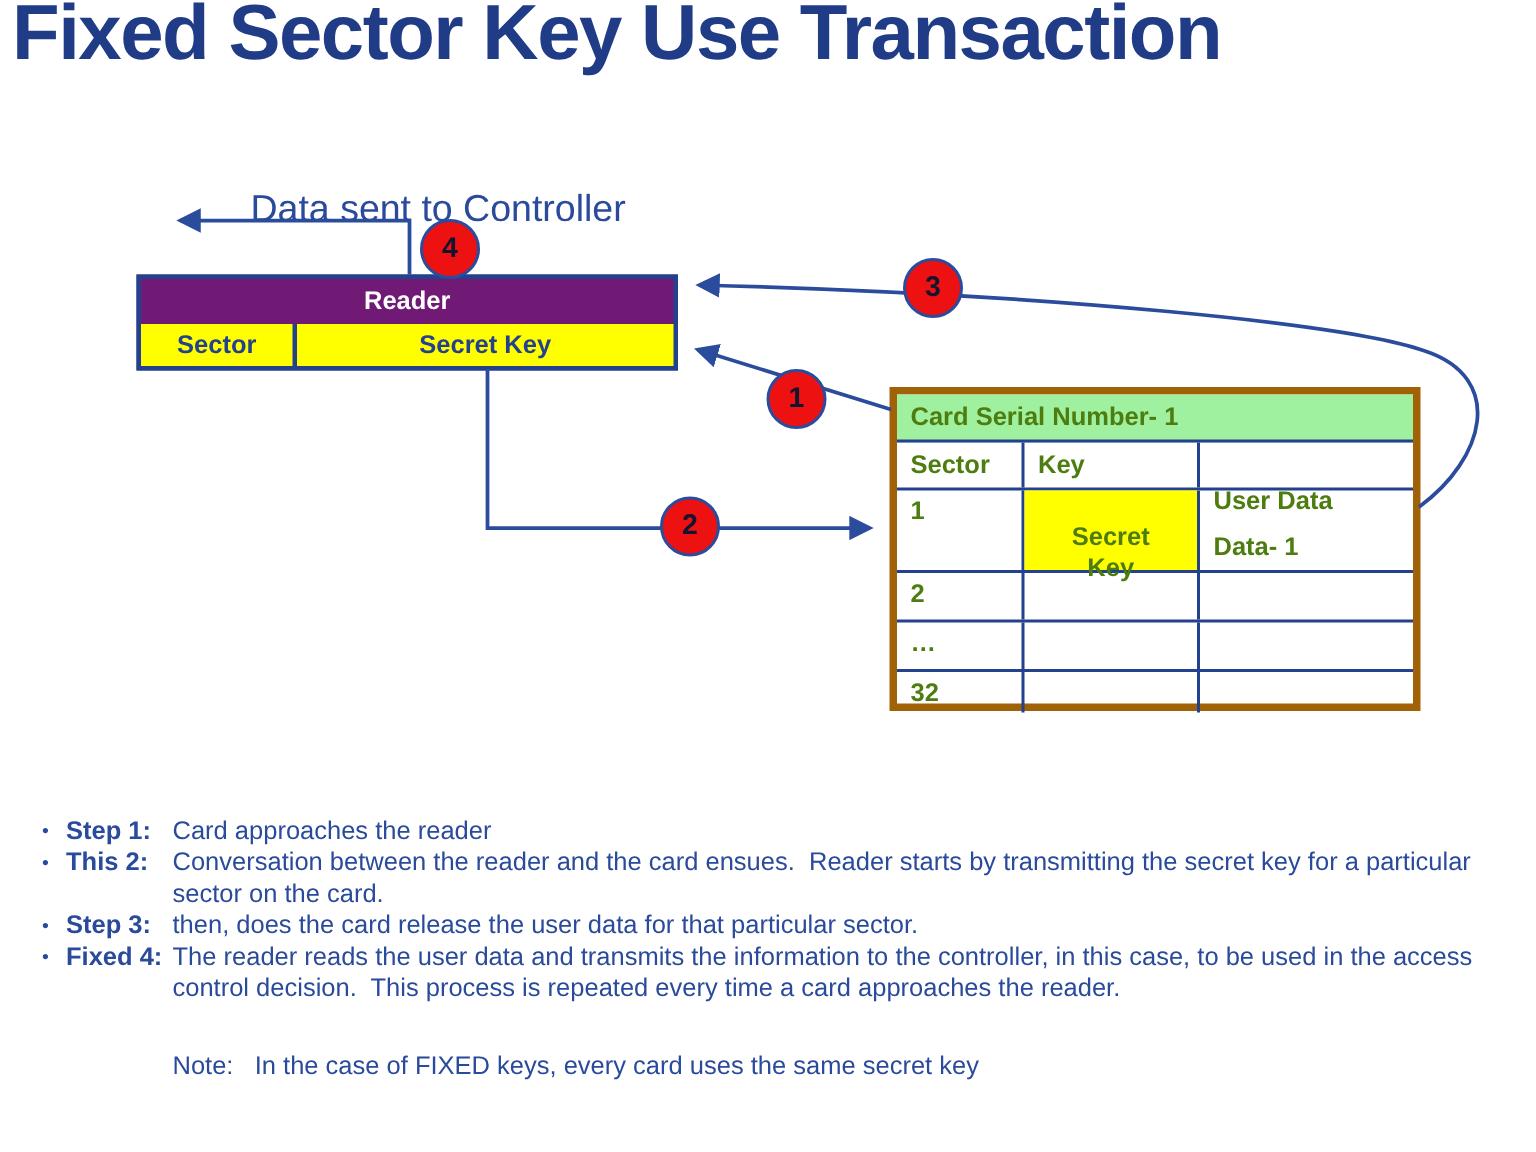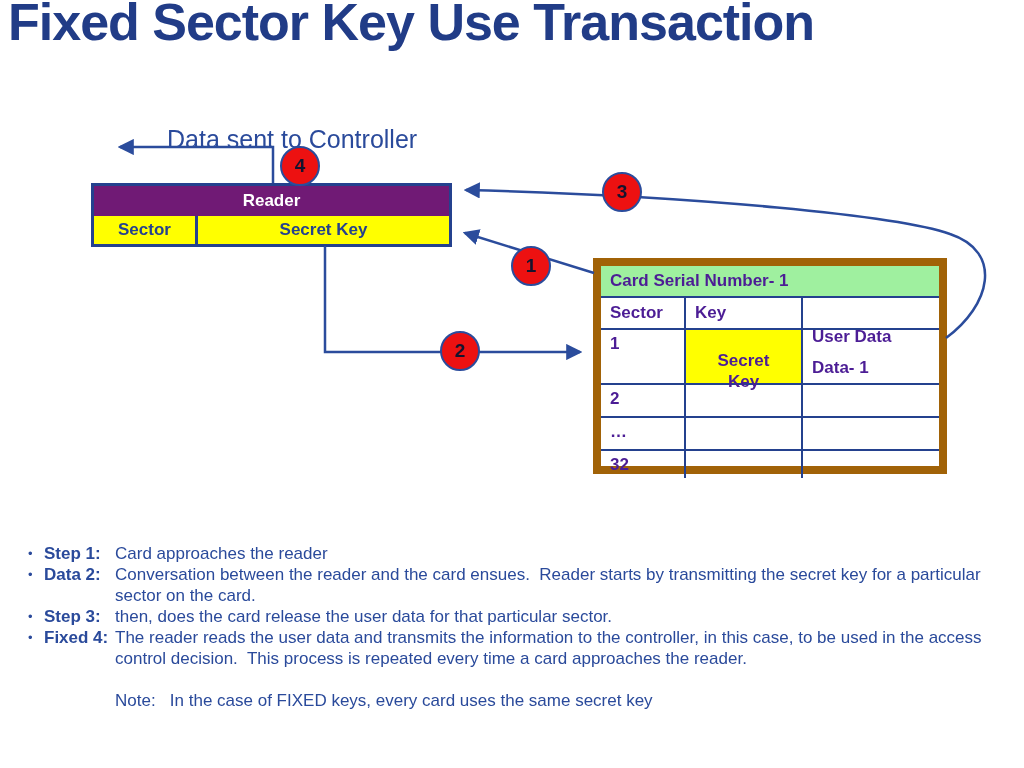--- a/index.html
+++ b/index.html
@@ -32,22 +32,22 @@
   .reader-row{display:flex;height:28px;}
   .reader-cell{
     background:#FFFF00;color:#24418E;font-size:17px;font-weight:bold;
     text-align:center;line-height:27px;box-sizing:border-box;
   }
   .reader-cell.sector{flex:0 0 104px;border-right:3px solid #24418E;}
   .reader-cell.key{flex:1;}
   
   .card-table{
     position:absolute;left:593px;top:258px;width:354px;height:216px;
-    border:8px solid #a16207;box-sizing:border-box;background:#ffffff;z-index:1;
-    color:#4c1d95;font-size:17px;font-weight:bold;
+    border:5px solid #a16207;box-sizing:border-box;background:#ffffff;z-index:1;
+    color:#4d7c0f;font-size:17px;font-weight:bold;
   }
   .ct-green{
     height:30px;line-height:30px;background:#9FF09F;border-bottom:2px solid #24418E;
     padding-left:9px;
   }
   .ct-row{display:flex;border-bottom:2px solid #24418E;box-sizing:border-box;}
   .ct-row:last-child{border-bottom:none;}
   .ct-cell{box-sizing:border-box;padding:4px 0 0 9px;}
   .ct-c1{flex:0 0 85px;border-right:2px solid #24418E;}
   .ct-c2{flex:0 0 117px;border-right:2px solid #24418E;}
@@ -76,21 +76,21 @@
   
   .steps{
     position:absolute;left:28px;top:543px;width:975px;
     font-size:17px;line-height:21px;color:#2A4A9B;
   }
   .step-row{display:flex;align-items:flex-start;}
   .bullet{flex:0 0 16px;font-size:13px;line-height:21px;}
   .step-label{flex:0 0 71px;font-weight:bold;white-space:nowrap;}
   .step-lines{flex:1;}
   .step-line{white-space:pre;}
-  .note-line{margin-left:87px;margin-top:21px;white-space:pre;}
+  .note-line{margin-left:87px;margin-top:31px;white-space:pre;}
 </style>
 </head>
 <body>
 
 <div class="slide">
 
   <h1 class="title">Fixed Sector Key Use Transaction</h1>
 
   <div class="ctrl-label">Data sent to Controller</div>
 
@@ -154,21 +154,21 @@
     <div class="step-row">
       <div class="bullet">•</div>
       <div class="step-label">Step 1:</div>
       <div class="step-lines">
         <div class="step-line">Card approaches the reader</div>
       </div>
     </div>
 
     <div class="step-row">
       <div class="bullet">•</div>
-      <div class="step-label">Data 2:</div>
+      <div class="step-label">This 2:</div>
       <div class="step-lines">
         <div class="step-line">Conversation between the reader and the card ensues.  Reader starts by transmitting the secret key for a particular</div>
         <div class="step-line">sector on the card.</div>
       </div>
     </div>
 
     <div class="step-row">
       <div class="bullet">•</div>
       <div class="step-label">Step 3:</div>
       <div class="step-lines">

